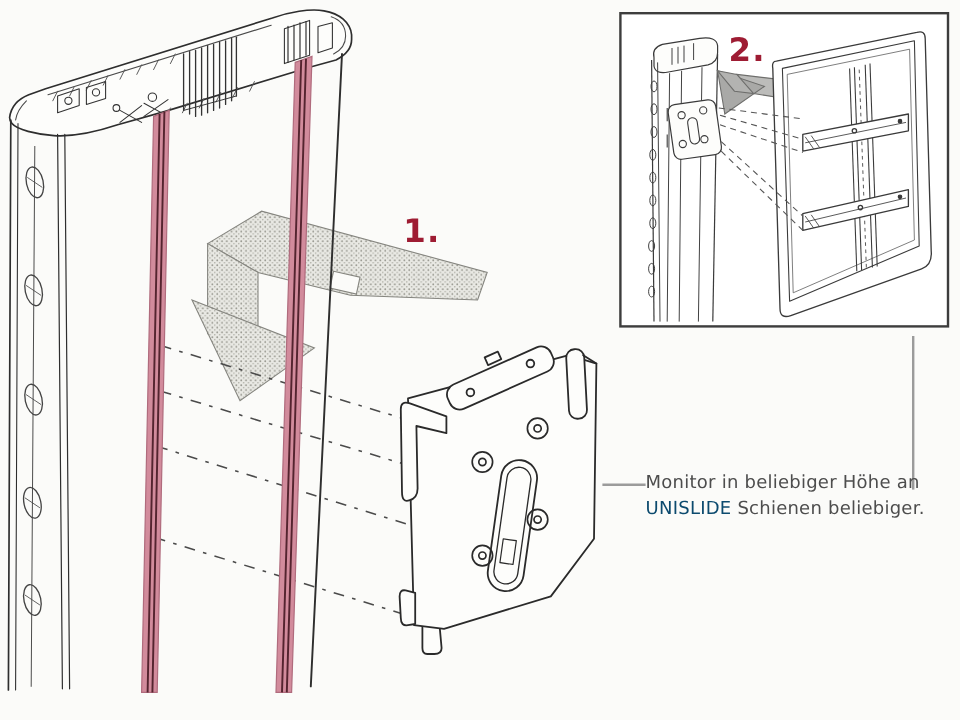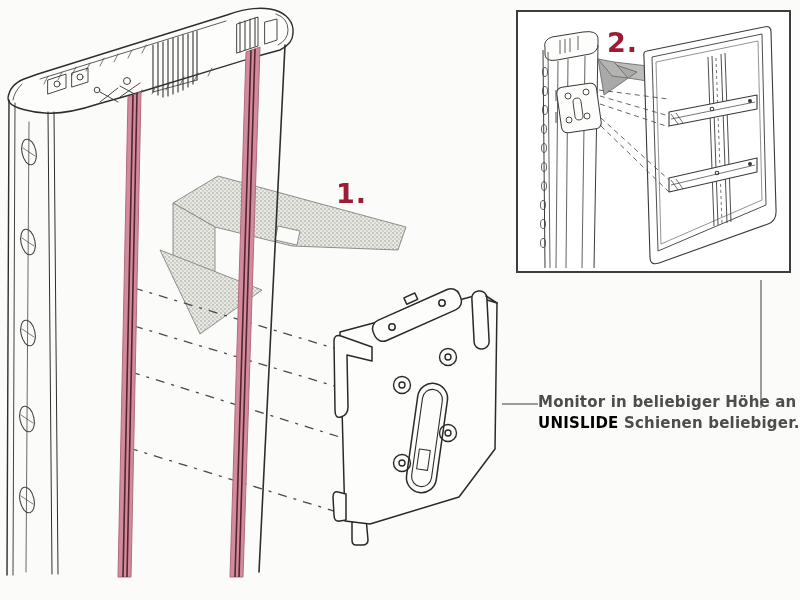--- a/index.html
+++ b/index.html
@@ -15,21 +15,21 @@
     font-size:27px;font-weight:bold;letter-spacing:1px;
     font-family:"DejaVu Sans","Liberation Sans",sans-serif;
   }
   #step1{left:336px;top:178px;}
   #step2{left:607px;top:27px;}
   .caption{
     position:absolute;left:538px;top:392px;width:250px;
     font-size:15px;line-height:21px;letter-spacing:0.2px;
     font-family:"DejaVu Sans","Liberation Sans",sans-serif;
   }
-  .caption .line{white-space:nowrap;font-weight:bold;}
+  .caption .line{white-space:nowrap;}
 </style>
 </head>
 <body>
 
 <div id="stage">
 
 <svg width="800" height="600" viewBox="0 0 800 600">
   <defs>
     <pattern id="stip" width="4" height="4" patternUnits="userSpaceOnUse">
       <rect width="4" height="4" fill="#e9e9e4"></rect>
@@ -272,16 +272,16 @@
     <path d="M502,404 L538,404"></path>
     <path d="M761,280 L761,408"></path>
   </g>
 </svg>
 
 <div id="step1" class="step-label" style="color: rgb(158, 28, 51);">1.</div>
 <div id="step2" class="step-label" style="color: rgb(158, 28, 51);">2.</div>
 
 <div class="caption" style="color: rgb(77, 77, 77);">
   <div class="line">Monitor in beliebiger Höhe an</div>
-  <div class="line"><span style="color: #000000;">UNISLIDE</span><span> Schienen beliebiger.</span></div>
+  <div class="line"><span style="color: #0c4a6e;">UNISLIDE</span><span> Schienen beliebiger.</span></div>
 </div>
 
 </div>
 
 </body></html>

